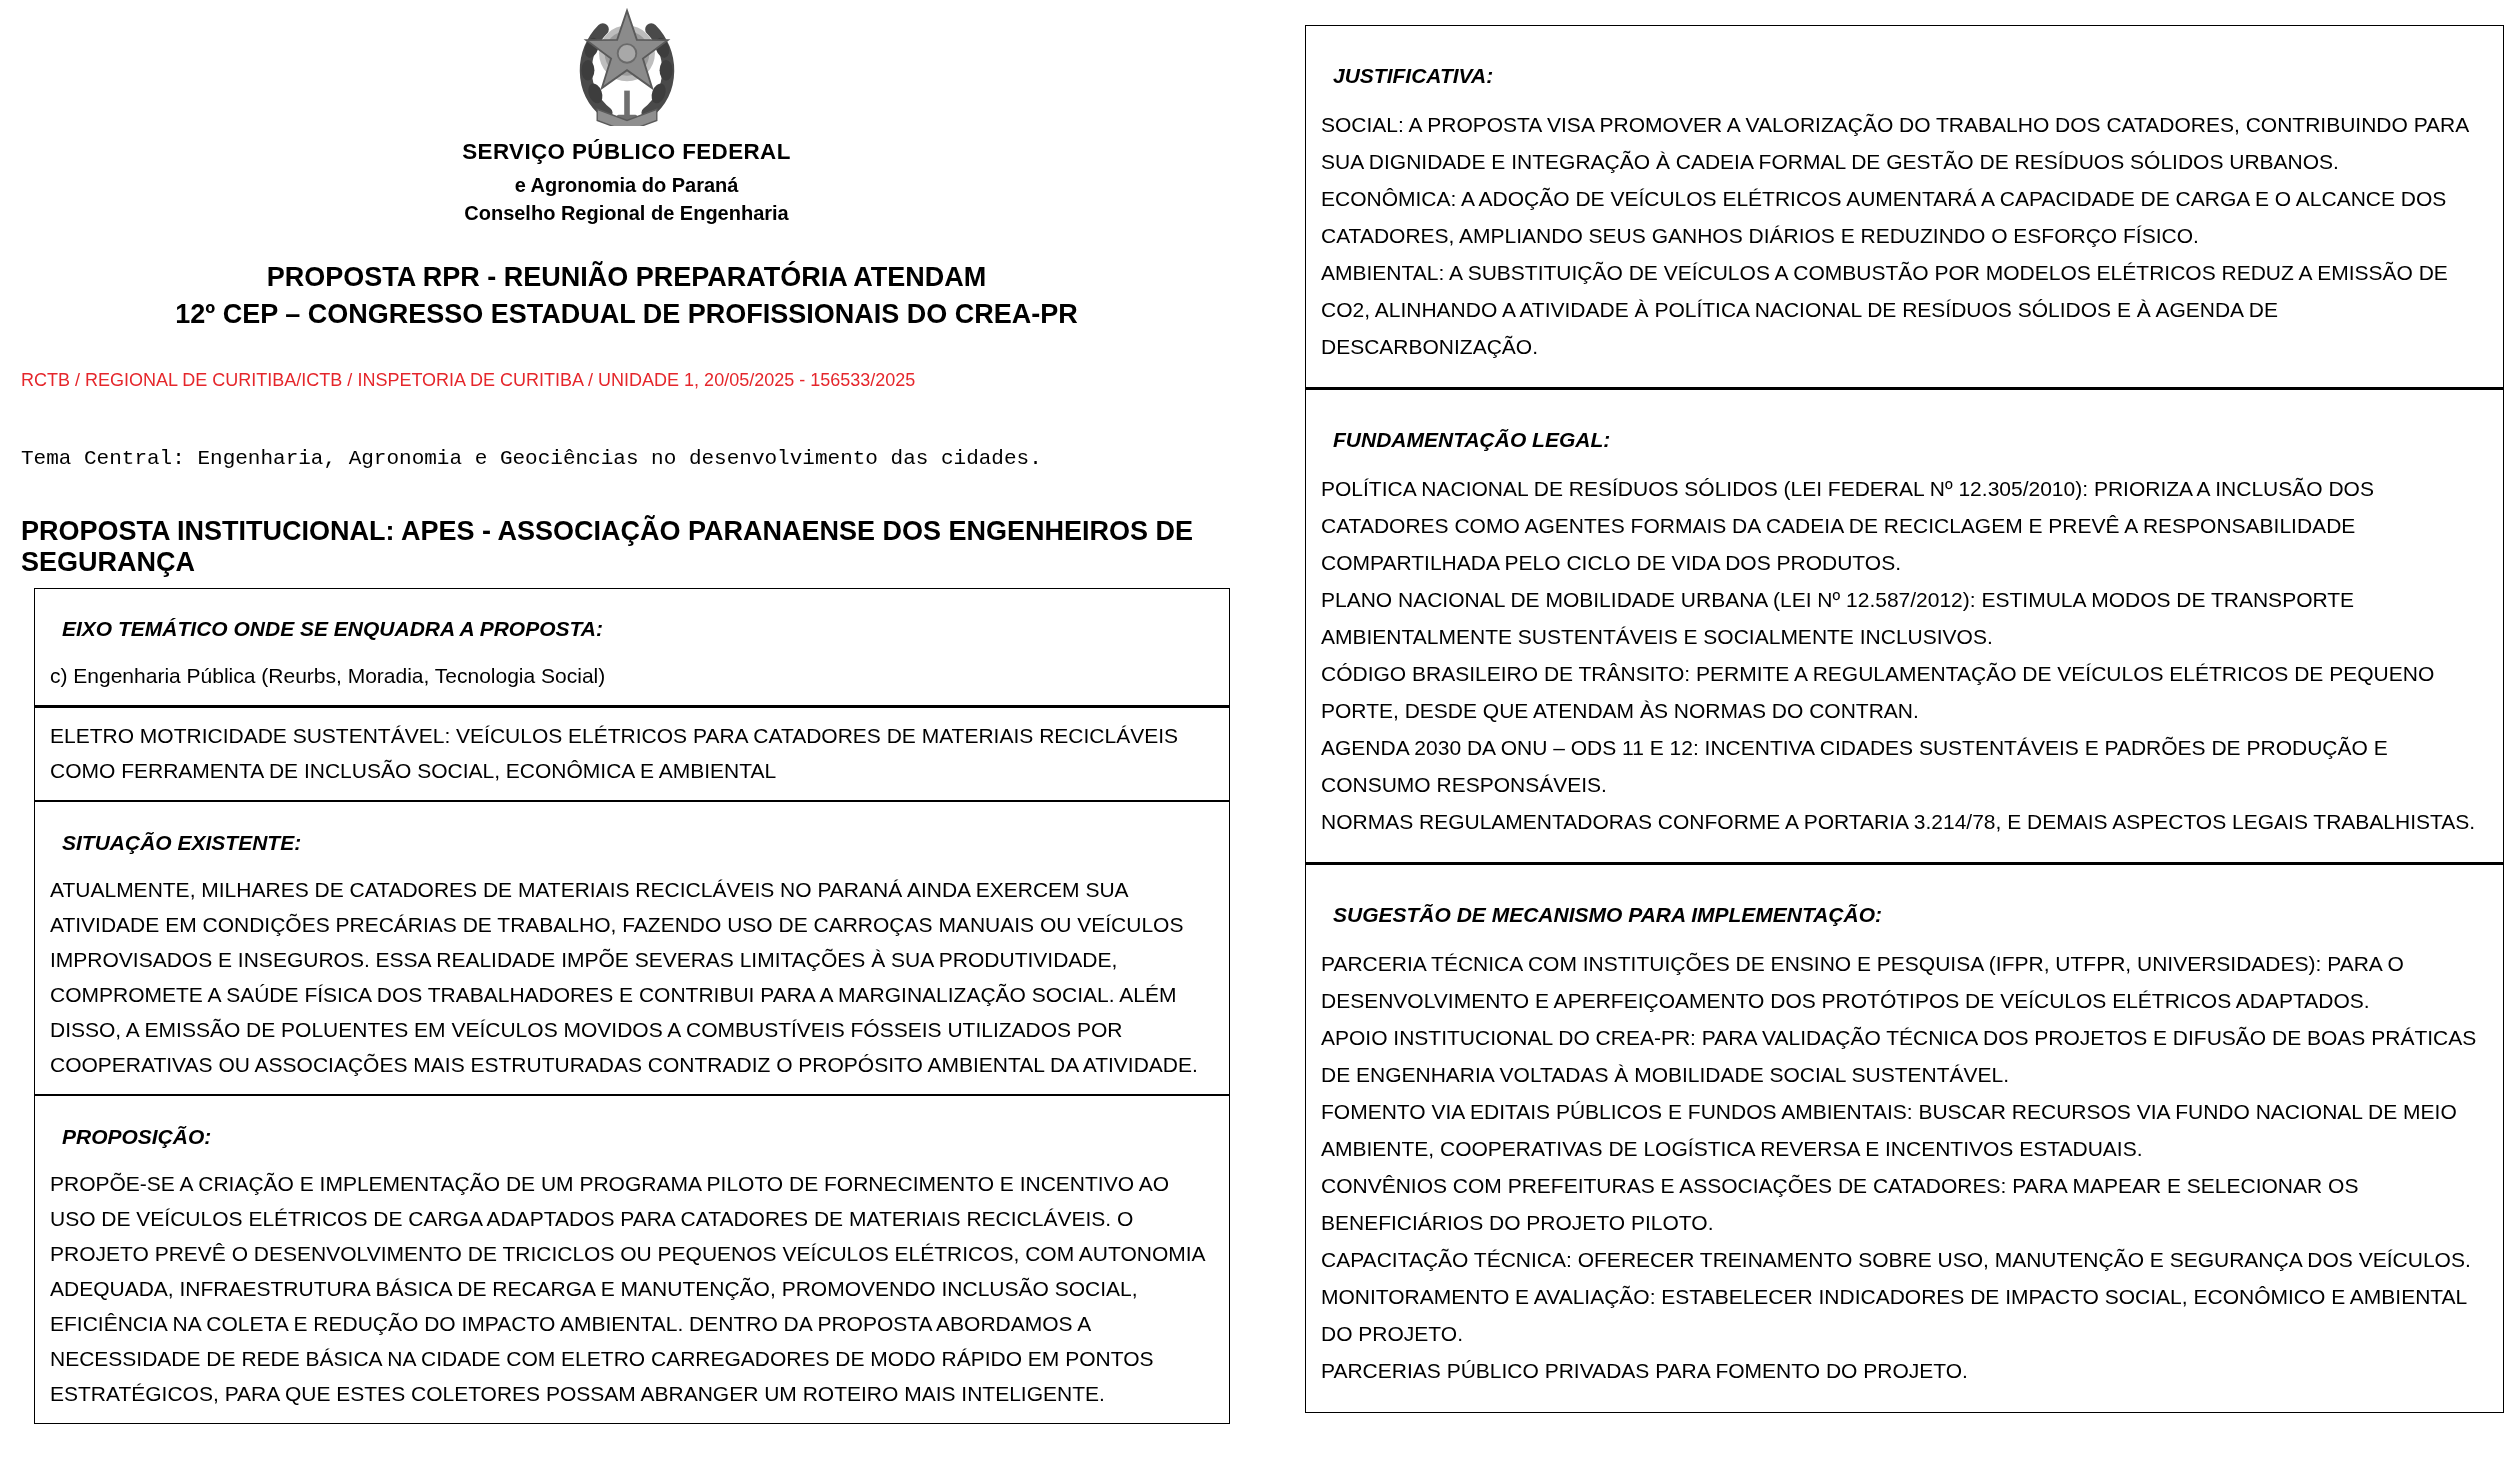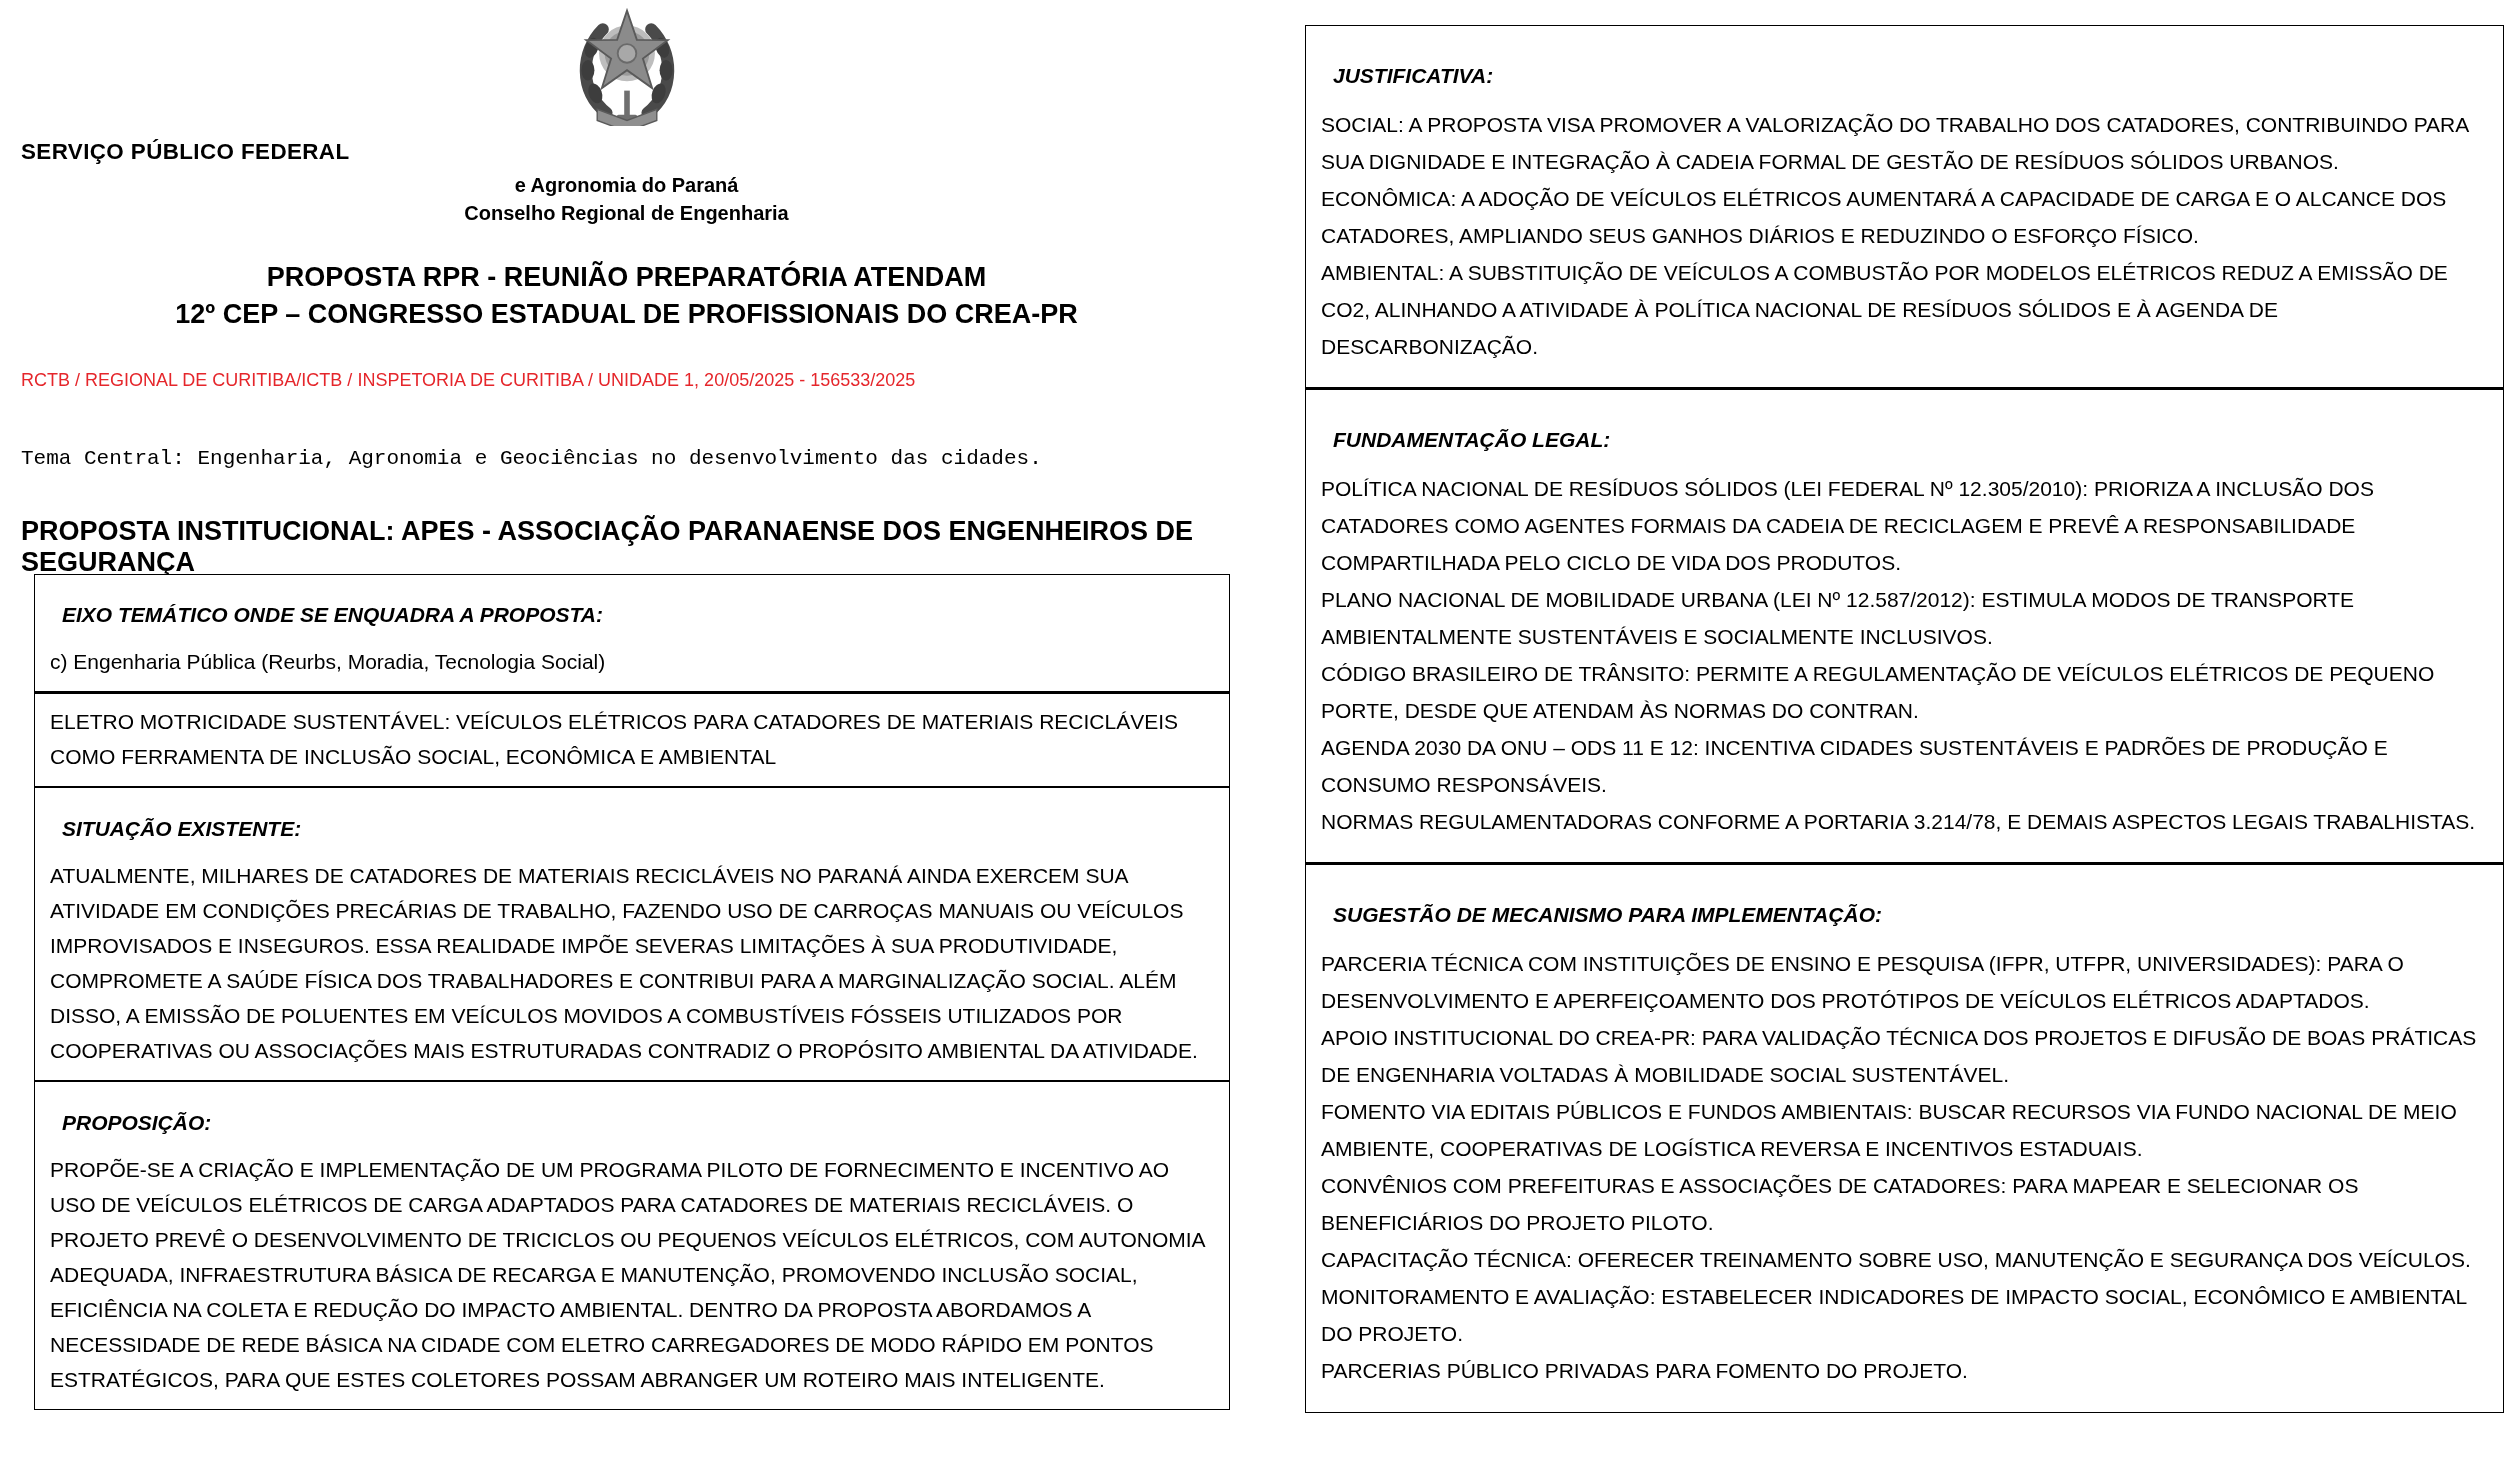--- a/index.html
+++ b/index.html
@@ -9,34 +9,34 @@
     font-family:"Liberation Sans","DejaVu Sans",sans-serif;
     color:#000;
     position:relative;
     overflow:hidden;
   }
   .page{position:absolute;inset:0;}
 
   
   .col-left{position:absolute;left:21px;top:0;width:1211px;}
   .logo-wrap{position:absolute;left:0;top:4.5px;width:100%;text-align:center;height:125px;}
-  .org-service{position:absolute;left:0;top:139px;width:100%;text-align:left;
+  .org-service{position:absolute;left:0;top:139px;width:100%;text-align:center;
     font-size:22.4px;font-weight:900;letter-spacing:0.4px;}
   .org-council{position:absolute;left:0;top:171px;width:100%;text-align:center;
     font-size:20px;font-weight:bold;line-height:28px;}
   .doc-title{position:absolute;left:0;top:259px;width:100%;text-align:center;
     font-size:27px;font-weight:bold;line-height:37px;}
   .red-meta{position:absolute;left:0;top:370px;width:100%;text-align:left;
     font-size:18px;}
   .tema{position:absolute;left:0;top:447px;width:100%;font-size:21px;font-family:Liberation Mono, monospace;}
   .prop-inst{position:absolute;left:0;top:516px;width:100%;font-size:27px;font-weight:bold;}
 
   
   .boxes{position:absolute;}
-  .boxes-left{left:34px;top:574px;width:1196px;}
+  .boxes-left{left:34px;top:588px;width:1196px;}
   .boxes-right{left:1305px;top:24.6px;width:1199px;}
   .box{
     border:1.5px solid #000;
     background:#fff;
     box-sizing:border-box;
   }
   .box + .box{border-top-width:2.2px;margin-top:-0.7px;}
   .boxes-left .box{padding:10.4px 15px 12px;font-size:21px;line-height:35px;}
   .boxes-right .box{padding:19.4px 15px 22.4px;font-size:21px;line-height:37px;}
   .box-heading{font-weight:bold;margin:12px;font-style:italic;}

